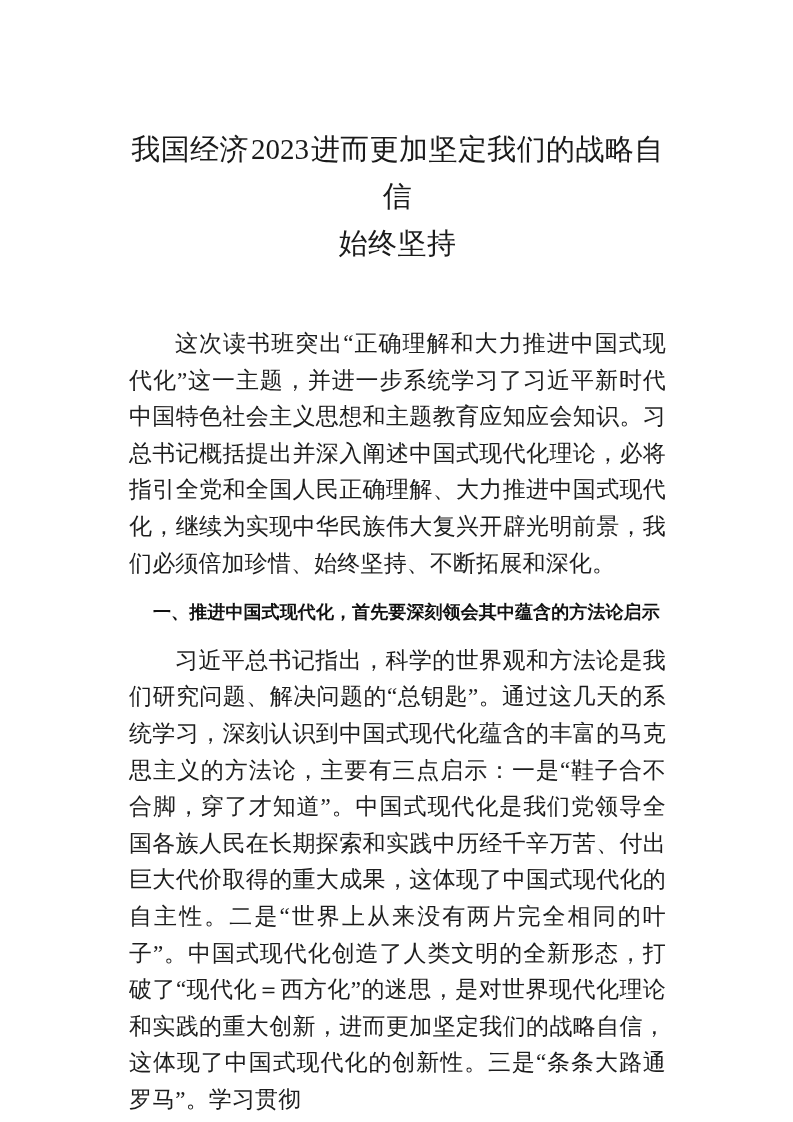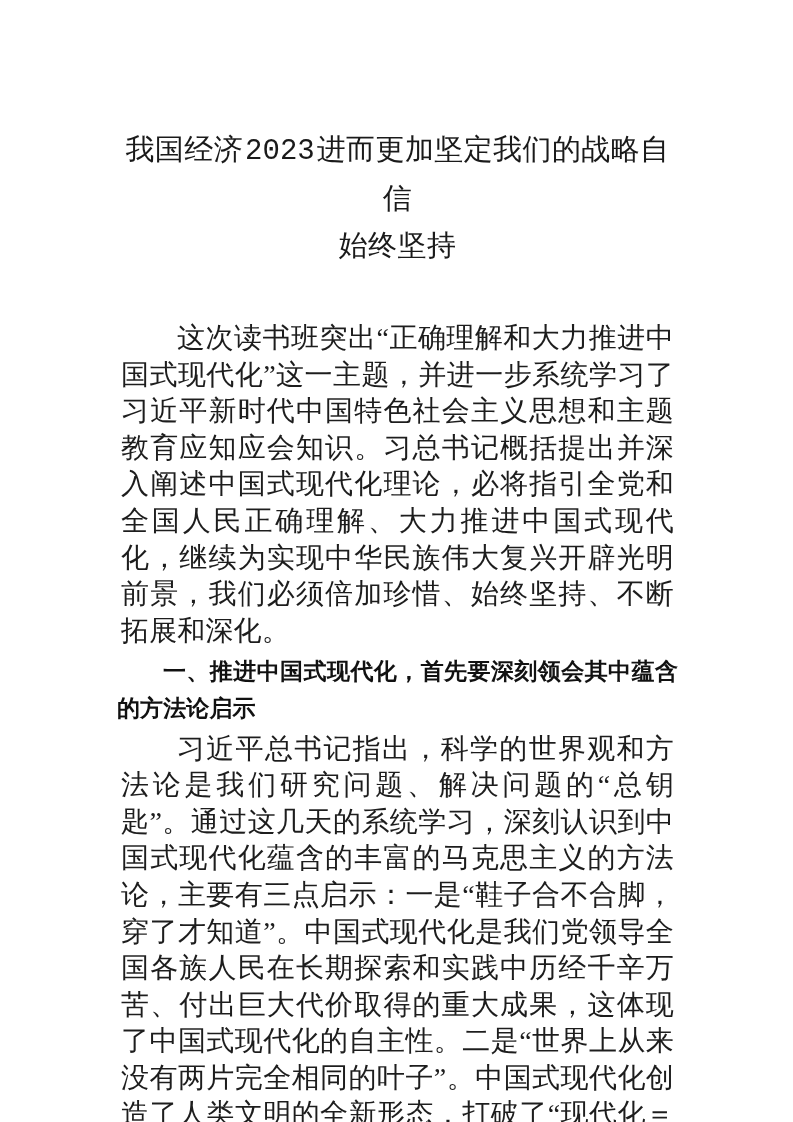--- a/index.html
+++ b/index.html
@@ -38,42 +38,42 @@
     padding-top: 126px;
     font-family: "Liberation Serif", "DejaVu Serif", serif;
     font-size: 29px;
     font-weight: 400;
     line-height: 47px;
     text-align: center;
     letter-spacing: 0.4px;
     color: #1a1a1a;
   }
   .doc-title .num {
-    font-family: Liberation Mono, monospace;
+    font-family: Liberation Serif, serif;
     padding: 0 2px;
     letter-spacing: 0;
   }
 
   
   .body-block {
-    margin: 4px;
+    margin: 12px;
     font-family: "Liberation Serif", "DejaVu Serif", serif;
-    font-size: 28px;
+    font-size: 23px;
     line-height: 36.6px;
     text-align: justify;
     text-justify: inter-ideograph;
     text-indent: 2em;
     letter-spacing: 0.15px;
     color: #1d1d1d;
   }
 
   .section-heading {
     margin: 0;
     font-family: "Liberation Sans", "DejaVu Sans", sans-serif;
-    font-size: 23px;
+    font-size: 18px;
     font-weight: bold;
     line-height: 36.6px;
     text-align: justify;
     text-justify: inter-ideograph;
     text-indent: 2em;
     letter-spacing: 0.1px;
     color: #111111;
   }
 
   .spacer-after-title { height: 47px; }

